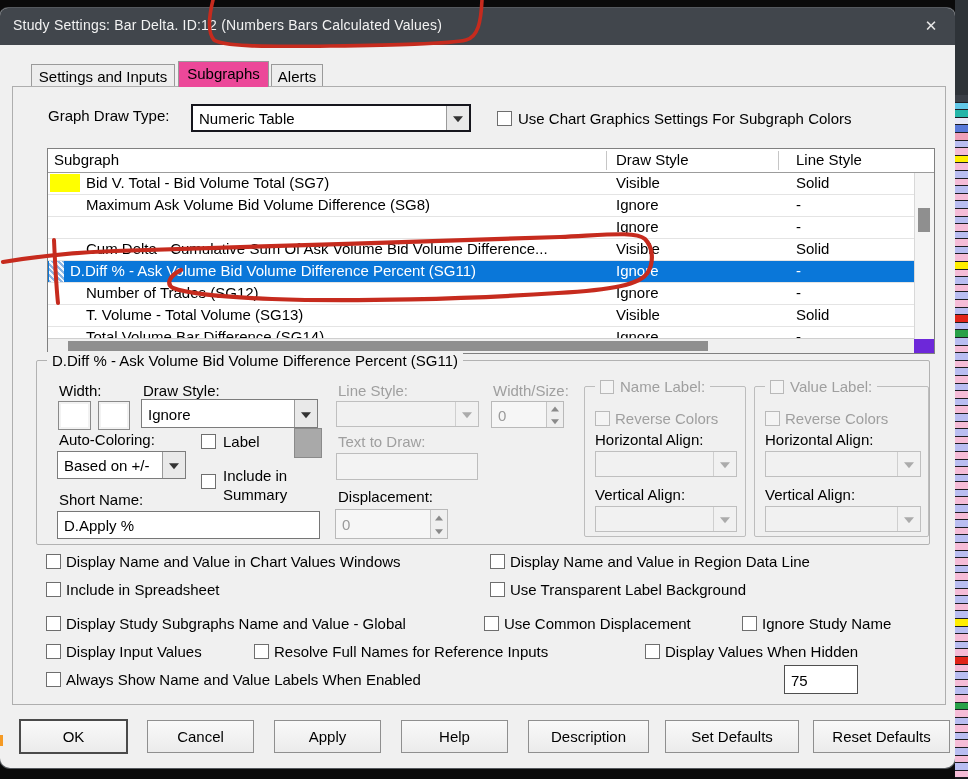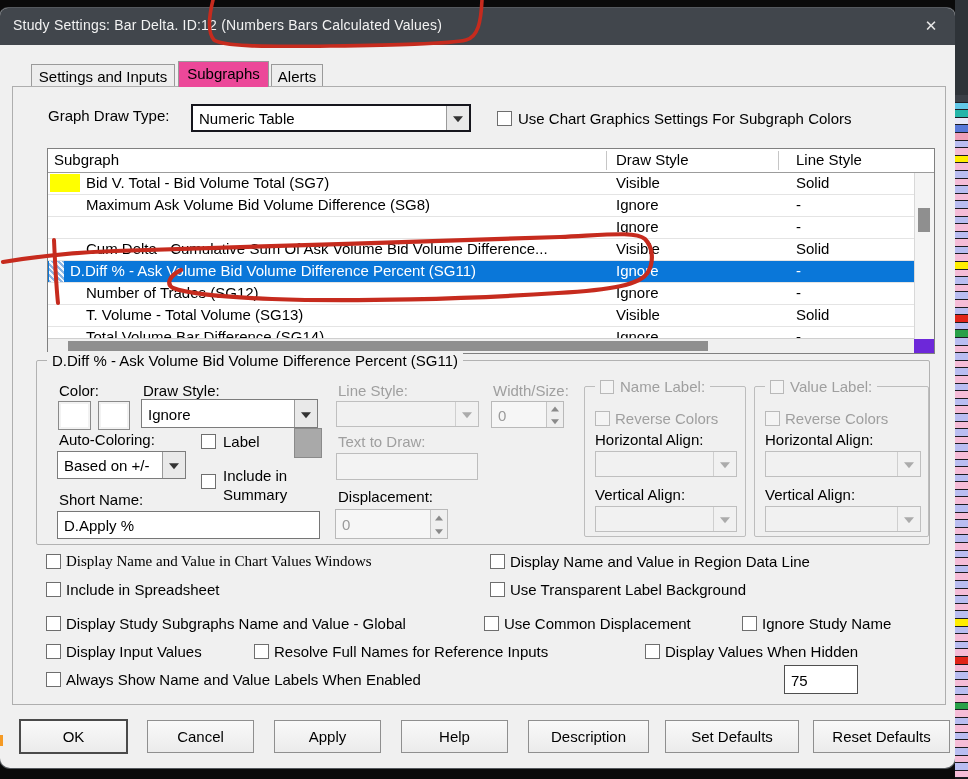--- a/index.html
+++ b/index.html
@@ -165,21 +165,21 @@
         <div class="vthumb"></div>
       </div>
       <div class="hscroll">
         <div class="hthumb"></div>
       </div>
     </div>
 
     <div class="groupbox" style="left:36px;top:352px;width:894px;height:185px;">
       <span class="legend">D.Diff % - Ask Volume Bid Volume Difference Percent (SG11)</span>
 
-      <span class="lbl" style="left:22px;top:21px;">Color:</span>
+      <span class="lbl" style="left:22px;top:21px;">Width:</span>
       <span class="well" style="left:21px;top:40px;width:31px;height:27px;"></span>
       <span class="well" style="left:61px;top:40px;width:30px;height:27px;"></span>
 
       <span class="lbl" style="left:106px;top:21px;">Draw Style:</span>
       <div class="combo" style="left:104px;top:38px;width:177px;height:29px;">
         <span class="val">Ignore</span>
         <span class="btn"></span>
       </div>
 
       <span class="lbl dis" style="left:301px;top:21px;">Line Style:</span>
@@ -253,21 +253,21 @@
       <div class="spin" style="left:298px;top:148px;width:113px;height:30px;">
         <span class="val">0</span>
         <span class="arrows">
             <span class="up"></span>
             <span class="dn"></span>
           </span>
       </div>
     </div>
 
     <span class="cb" style="left:46px;top:546px;"></span>
-    <span class="lbl" style="left:66px;top:545px;font-family:Liberation Serif, serif;">Display Name and Value in Chart Values Windows</span>
+    <span class="lbl" style="left:66px;top:545px;">Display Name and Value in Chart Values Windows</span>
     <span class="cb" style="left:490px;top:546px;"></span>
     <span class="lbl" style="left:510px;top:545px;">Display Name and Value in Region Data Line</span>
 
     <span class="cb" style="left:46px;top:574px;"></span>
     <span class="lbl" style="left:66px;top:573px;">Include in Spreadsheet</span>
     <span class="cb" style="left:490px;top:574px;"></span>
     <span class="lbl" style="left:510px;top:573px;">Use Transparent Label Background</span>
 
     <span class="cb" style="left:46px;top:608px;"></span>
     <span class="lbl" style="left:66px;top:607px;">Display Study Subgraphs Name and Value - Global</span>

